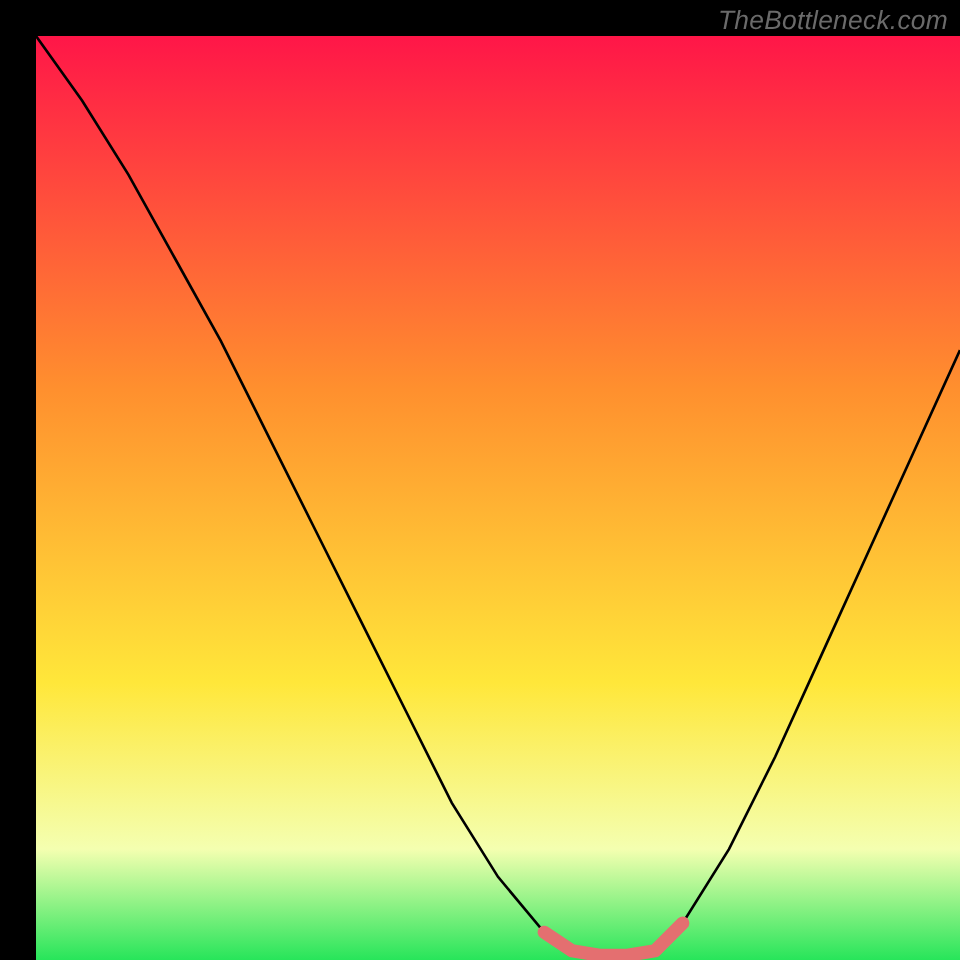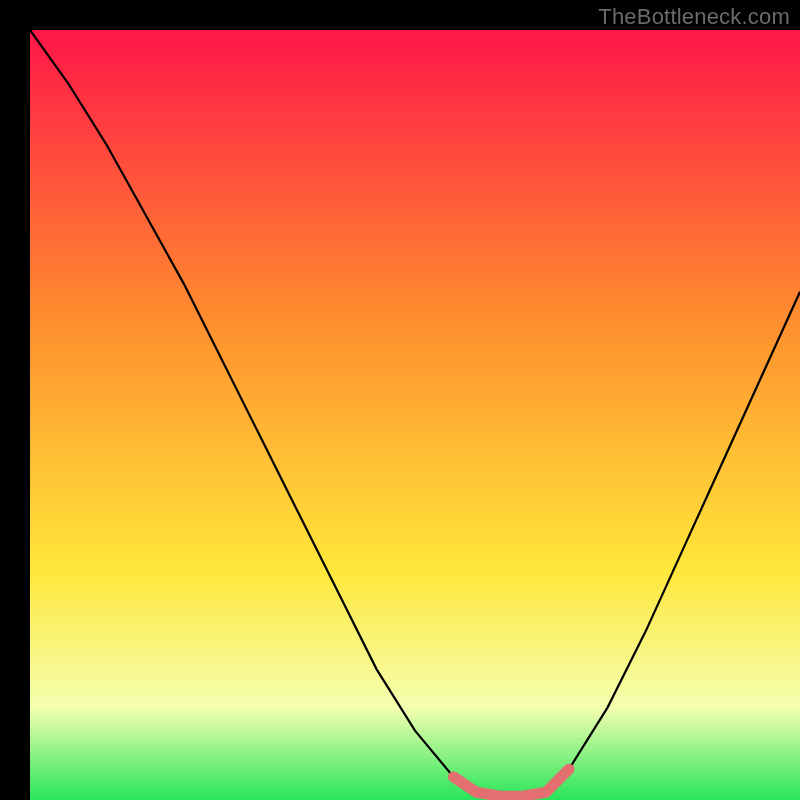--- a/index.html
+++ b/index.html
@@ -9,20 +9,21 @@
     height: 800px;
     background: #000;
     overflow: hidden;
     font-family: Arial, Helvetica, sans-serif;
   }
   .frame {
     position: relative;
     width: 800px;
     height: 800px;
     background: #000;
+    font-style: italic;
   }
   .watermark {
     position: absolute;
     top: 4px;
     right: 10px;
     color: #6a6a6a;
     font-size: 22px;
     font-weight: 500;
     letter-spacing: 0.2px;
     z-index: 20;

